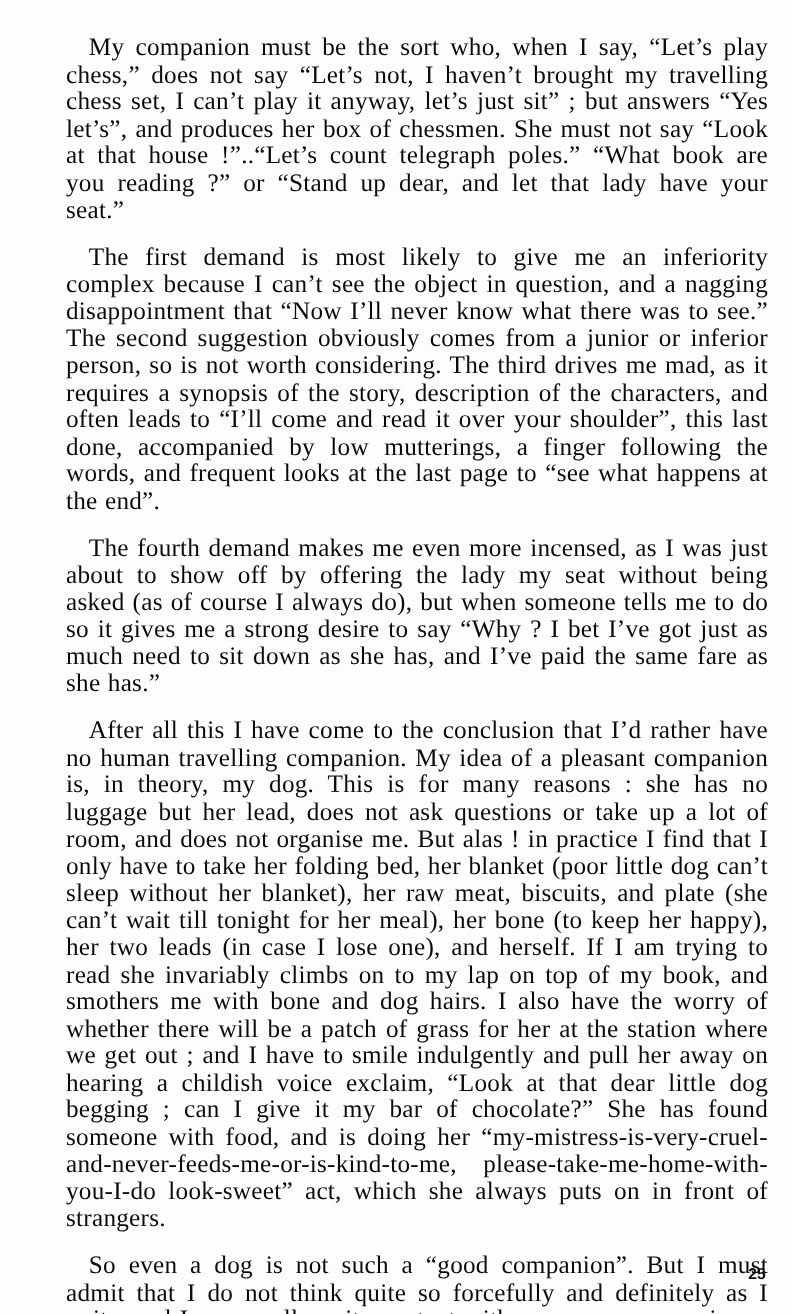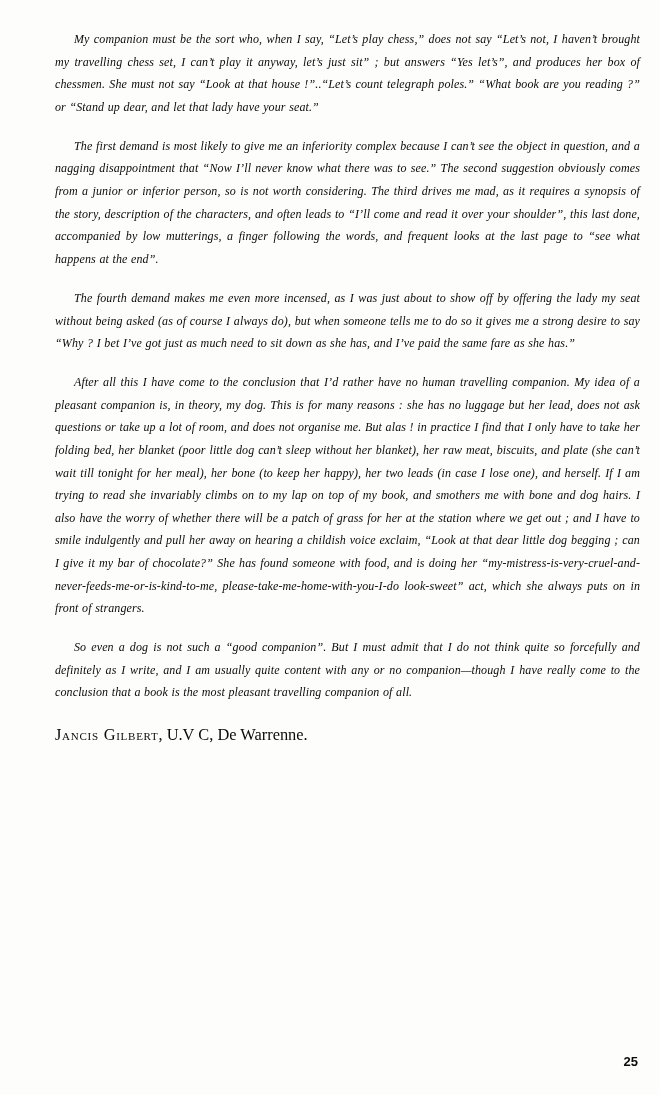--- a/index.html
+++ b/index.html
@@ -25,28 +25,27 @@
 
   .text-column {
     position: absolute;
     left: 55px;
     top: 28px;
     width: 585px;
   }
 
   p.para {
     margin: 0 0 16.5px 0;
-    font-size: 12px;
+    font-size: 21px;
     line-height: 22.6px;
     text-align: justify;
     text-indent: 19px;
     letter-spacing: 0.01em;
     word-spacing: 0.035em;
     color: #0a0a0a;
-    font-style: italic;
     -webkit-font-smoothing: none;
   }
 
   p.para.tight {
     margin-bottom: 8px;
   }
 
   
   .signature {
     margin: 20px 0 0 0;

